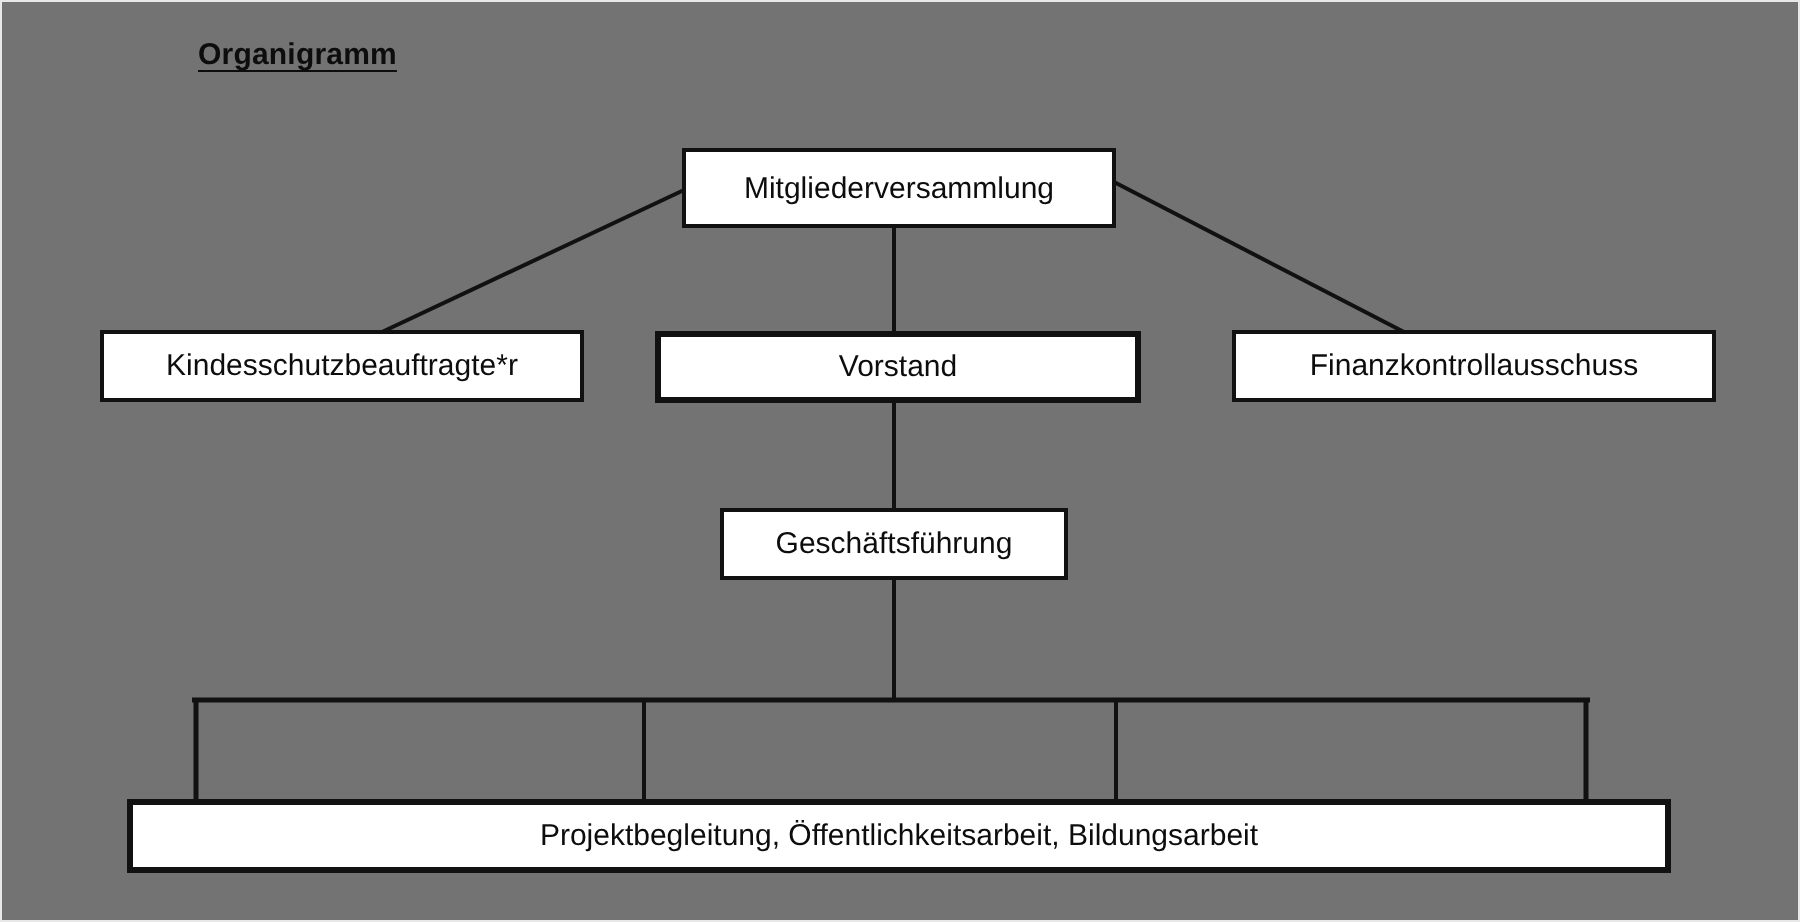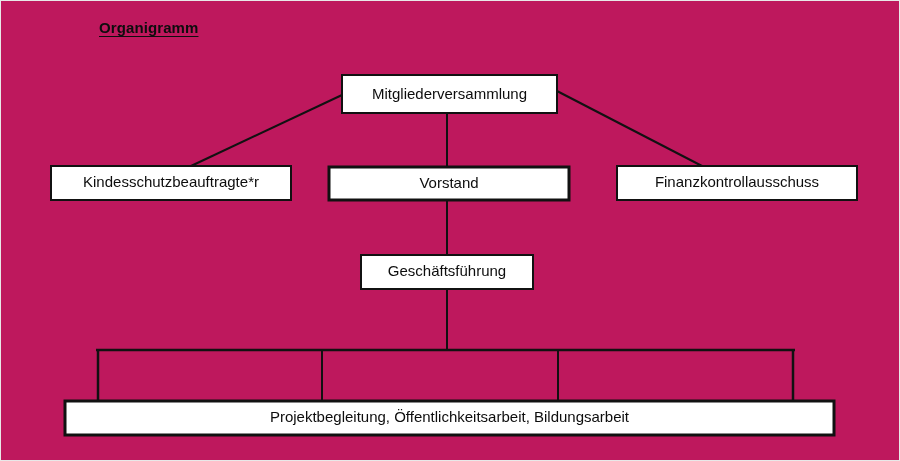--- a/index.html
+++ b/index.html
@@ -8,21 +8,21 @@
     padding: 0;
     background: #ffffff;
   }
   body {
     font-family: "Liberation Sans", sans-serif;
   }
   #page {
     position: relative;
     width: 900px;
     height: 461px;
-    background: #be185d;
+    background: #737373;
     border: 1px solid #e8e8e8;
     box-sizing: border-box;
     overflow: hidden;
   }
   #chart-title {
     position: absolute;
     left: 98px;
     top: 18px;
     font-size: 15px;
     font-weight: 700;

